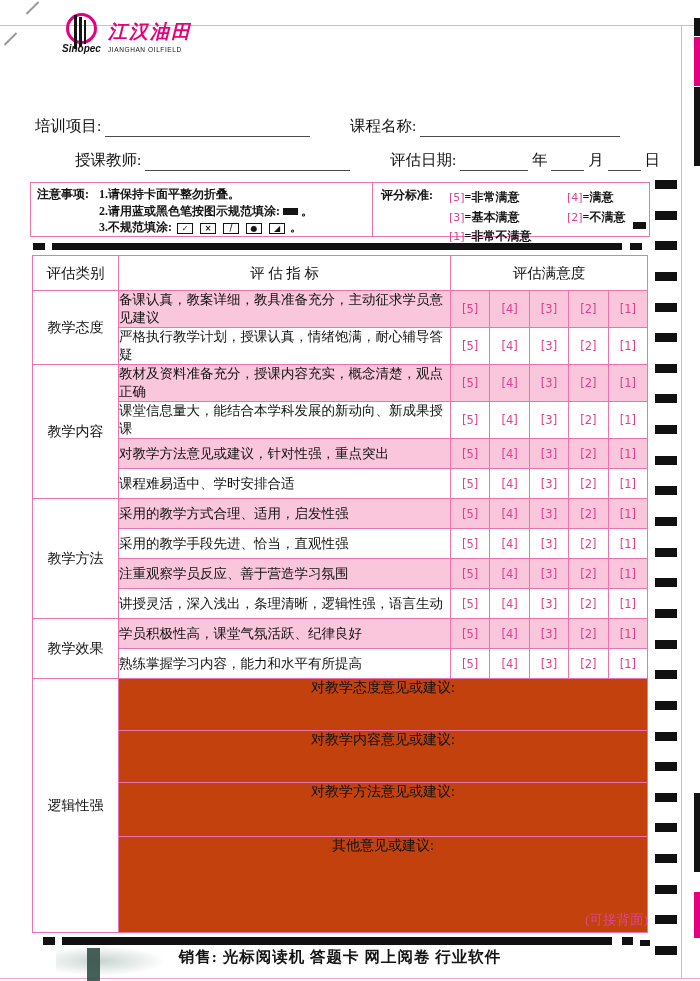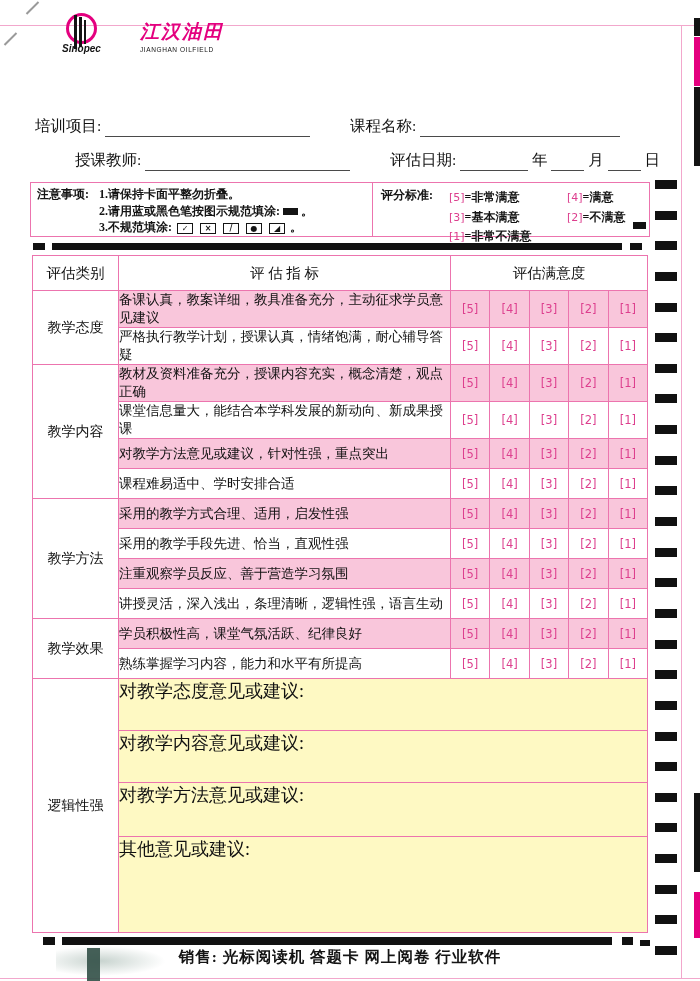--- a/index.html
+++ b/index.html
@@ -21,21 +21,21 @@
   
   #logo{position:absolute;left:62px;top:13px;width:220px;height:48px;}
   #emblem{position:absolute;left:0;top:0;width:34px;height:44px;}
   #emblem .ring{position:absolute;left:4px;top:0;width:25px;height:25px;border:3px solid #e4007f;border-radius:50%;}
   #emblem .bar{position:absolute;background:#141414;}
   #emblem .b1{left:12px;top:2px;width:3px;height:34px;}
   #emblem .b2{left:17px;top:4px;width:3px;height:30px;}
   #emblem .b3{left:22px;top:7px;width:2px;height:24px;}
   #emblem .brand{position:absolute;left:0px;top:30px;font-family:"Liberation Sans",sans-serif;
      font-size:10px;font-weight:bold;font-style:italic;color:#141414;letter-spacing:0;}
-  #companyblock{position:absolute;left:46px;top:6px;margin-left:32px;}
+  #companyblock{position:absolute;left:46px;top:6px;}
   #company-cn{font-size:19px;font-weight:bold;color:#e4007f;font-style:italic;letter-spacing:2px;
      font-family:"Liberation Serif",serif;}
   #company-en{font-size:6.5px;letter-spacing:.6px;color:#141414;font-family:"Liberation Sans",sans-serif;margin-top:1px;}
 
   
   #title{position:absolute;left:0;top:48px;width:700px;text-align:center;
      font-size:31px;font-weight:bold;letter-spacing:7px;color:#0d0d0d;}
 
   
   .frow{position:absolute;left:35px;width:630px;font-size:15.5px;color:#111;}
@@ -71,21 +71,21 @@
   #evtable{position:absolute;left:32px;top:255px;border-collapse:collapse;table-layout:fixed;
      width:615px;}
   #evtable td,#evtable th{border:1px solid #ec74ae;padding:0;}
   #evtable{border:1.5px solid #e4559e;}
   #evtable th{font-size:14.5px;font-weight:normal;color:#111;height:34px;background:#fff;}
   td.cat{width:86px;text-align:center;font-size:14px;background:#fff;color:#111;}
   td.ind{font-size:13.5px;padding-left:8px;color:#111;text-align:left;}
   tr.rr{height:30px;}
   td.rate{text-align:center;font-size:11.5px;color:#dd3f8e;font-family:"DejaVu Sans",sans-serif;cursor:pointer;}
   tr.pink td.ind,tr.pink td.rate{background:#f9c6db;}
-  td.cmt{vertical-align:top;text-align:left;padding:5px 0 0 8px;font-size:18px;color:#111;background:#fef9c3;}
+  td.cmt{vertical-align:top;text-align:center;padding:5px 0 0 8px;font-size:14px;color:#111;background:#c2410c;}
   tr.ch1{height:52px;} tr.ch2{height:52px;} tr.ch3{height:54px;} tr.ch4{height:96px;}
 
   
   #continue-note{position:absolute;left:448px;top:911px;width:200px;text-align:right;
      font-size:13.5px;color:#e0458f;}
   #footer-text{position:absolute;left:0;top:947px;width:680px;text-align:center;
      font-size:15.5px;font-weight:bold;color:#141414;letter-spacing:1px;}
   #watermark-blob{position:absolute;left:56px;top:946px;width:110px;height:30px;
      background:radial-gradient(ellipse at 40% 50%, rgba(110,140,128,0.38), rgba(110,140,128,0) 70%);}
   #watermark-bar{position:absolute;left:87px;top:948px;width:13px;height:33px;background:#35524a;opacity:.92;}
@@ -308,20 +308,21 @@
     </tr>
     <tr class="ch3">
       <td class="cmt" colspan="6">对教学方法意见或建议:</td>
     </tr>
     <tr class="ch4">
       <td class="cmt" colspan="6">其他意见或建议:</td>
     </tr>
   </tbody>
     </table>
 
+  <div id="continue-note">(可接背面)</div>
 
   <div class="bar-black" style="left:43px;top:937px;width:12px;height:8px;"></div>
   <div class="bar-black" style="left:62px;top:937px;width:550px;height:8px;"></div>
   <div class="bar-black" style="left:622px;top:937px;width:11px;height:8px;"></div>
   <div class="bar-black" style="left:640px;top:940px;width:10px;height:6px;"></div>
 
   <div id="watermark-blob"></div>
   <div id="watermark-bar"></div>
   <div id="footer-text">销售: 光标阅读机 答题卡 网上阅卷 行业软件</div>
 

